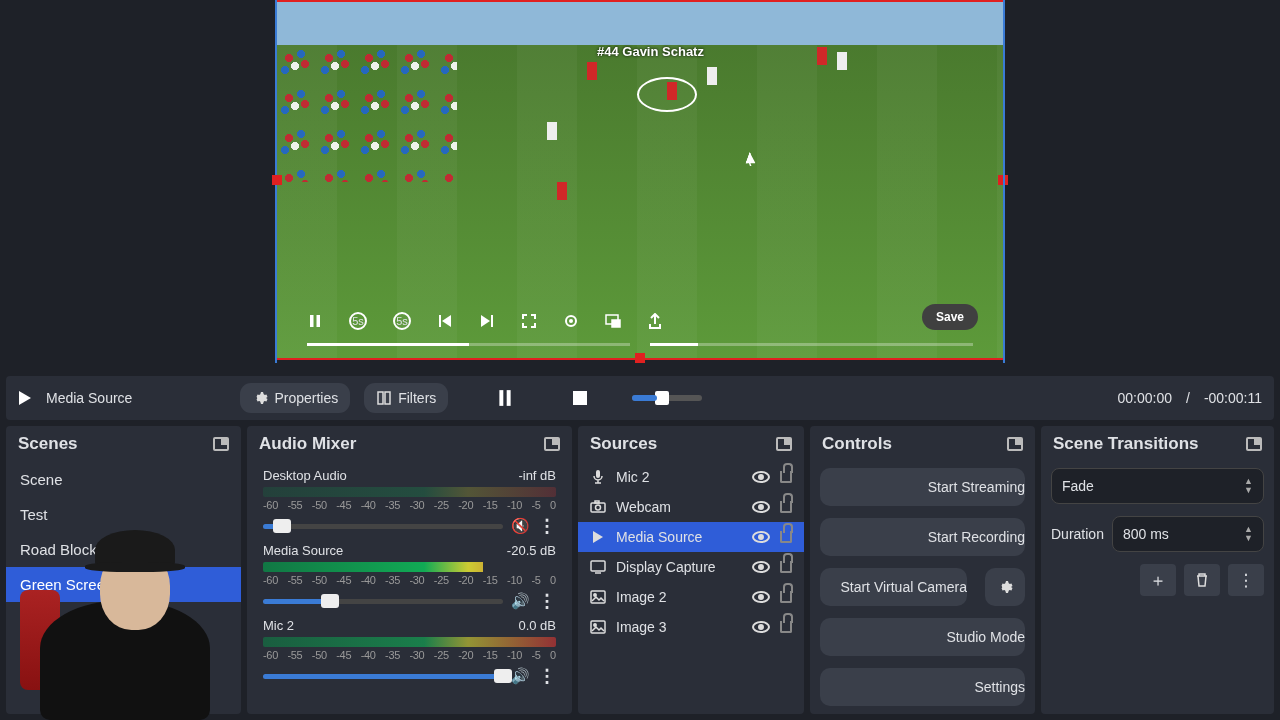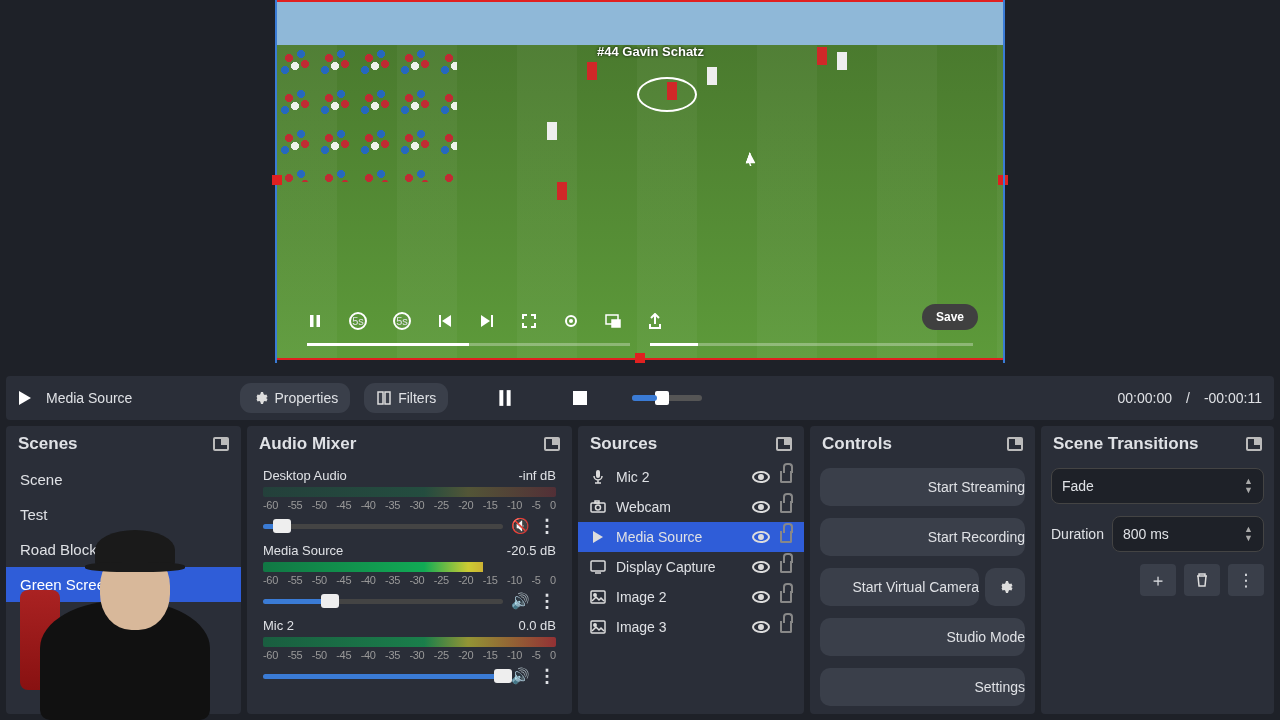--- a/index.html
+++ b/index.html
@@ -65,21 +65,21 @@
 .dots { font-size:18px; font-weight:700; cursor:pointer; }
 .source-row { display:flex; align-items:center; gap:10px; padding:7px 12px; font-size:14px; cursor:pointer; }
 .source-row.active { background:#2f5dd8; }
 .source-row .nm { flex:1; white-space:nowrap; overflow:hidden; text-overflow:ellipsis; }
 .src-icon { width:16px; height:16px; display:inline-flex; align-items:center; justify-content:center; }
 .eye { width:18px; height:12px; border:2px solid #ddd; border-radius:60%; display:flex; align-items:center; justify-content:center; }
 .eye::after { content:''; width:6px; height:6px; background:#ddd; border-radius:50%; }
 .lock { width:12px; height:12px; border:2px solid #888; border-top:none; border-radius:0 0 2px 2px; position:relative; }
 .lock::before { content:''; position:absolute; top:-8px; left:1px; width:6px; height:8px; border:2px solid #888; border-bottom:none; border-radius:4px 4px 0 0; }
 .ctrl-btn { background:#3a3f4a; margin:6px 10px; padding:11px 0; text-align:right; border-radius:10px; font-size:14px; cursor:pointer; }
-.ctrl-row { display:flex; gap:6px; margin:6px 10px; }
+.ctrl-row { display:flex; gap:18px; margin:6px 10px; }
 .ctrl-row .ctrl-btn { flex:1; margin:0; overflow:hidden; white-space:nowrap; }
 .ctrl-row .sq { flex:0 0 40px; display:flex; align-items:center; justify-content:center; }
 .trans-row { display:flex; align-items:center; gap:8px; padding:6px 10px; font-size:14px; }
 .trans-select { flex:1; background:#1e2128; border:1px solid #444; padding:8px 10px; border-radius:8px; display:flex; justify-content:space-between; align-items:center; }
 .spinbtns { display:flex; flex-direction:column; font-size:9px; line-height:9px; color:#aaa; }
 .trans-tools { display:flex; gap:8px; padding:6px 10px; justify-content:flex-end; }
 .tool-sq { width:36px; height:32px; background:#3a3f4a; border-radius:4px; display:flex; align-items:center; justify-content:center; font-size:17px; cursor:pointer; }
 .webcam-overlay { position:absolute; left:0; bottom:0; width:250px; height:185px; pointer-events:none; }
 .wc-body { position:absolute; bottom:0; left:40px; width:170px; height:120px; background:#111; border-radius:50% 50% 10px 10px / 40% 40% 10px 10px; }
 .wc-head { position:absolute; bottom:90px; left:100px; width:70px; height:80px; background:#d8b89a; border-radius:45%; }

